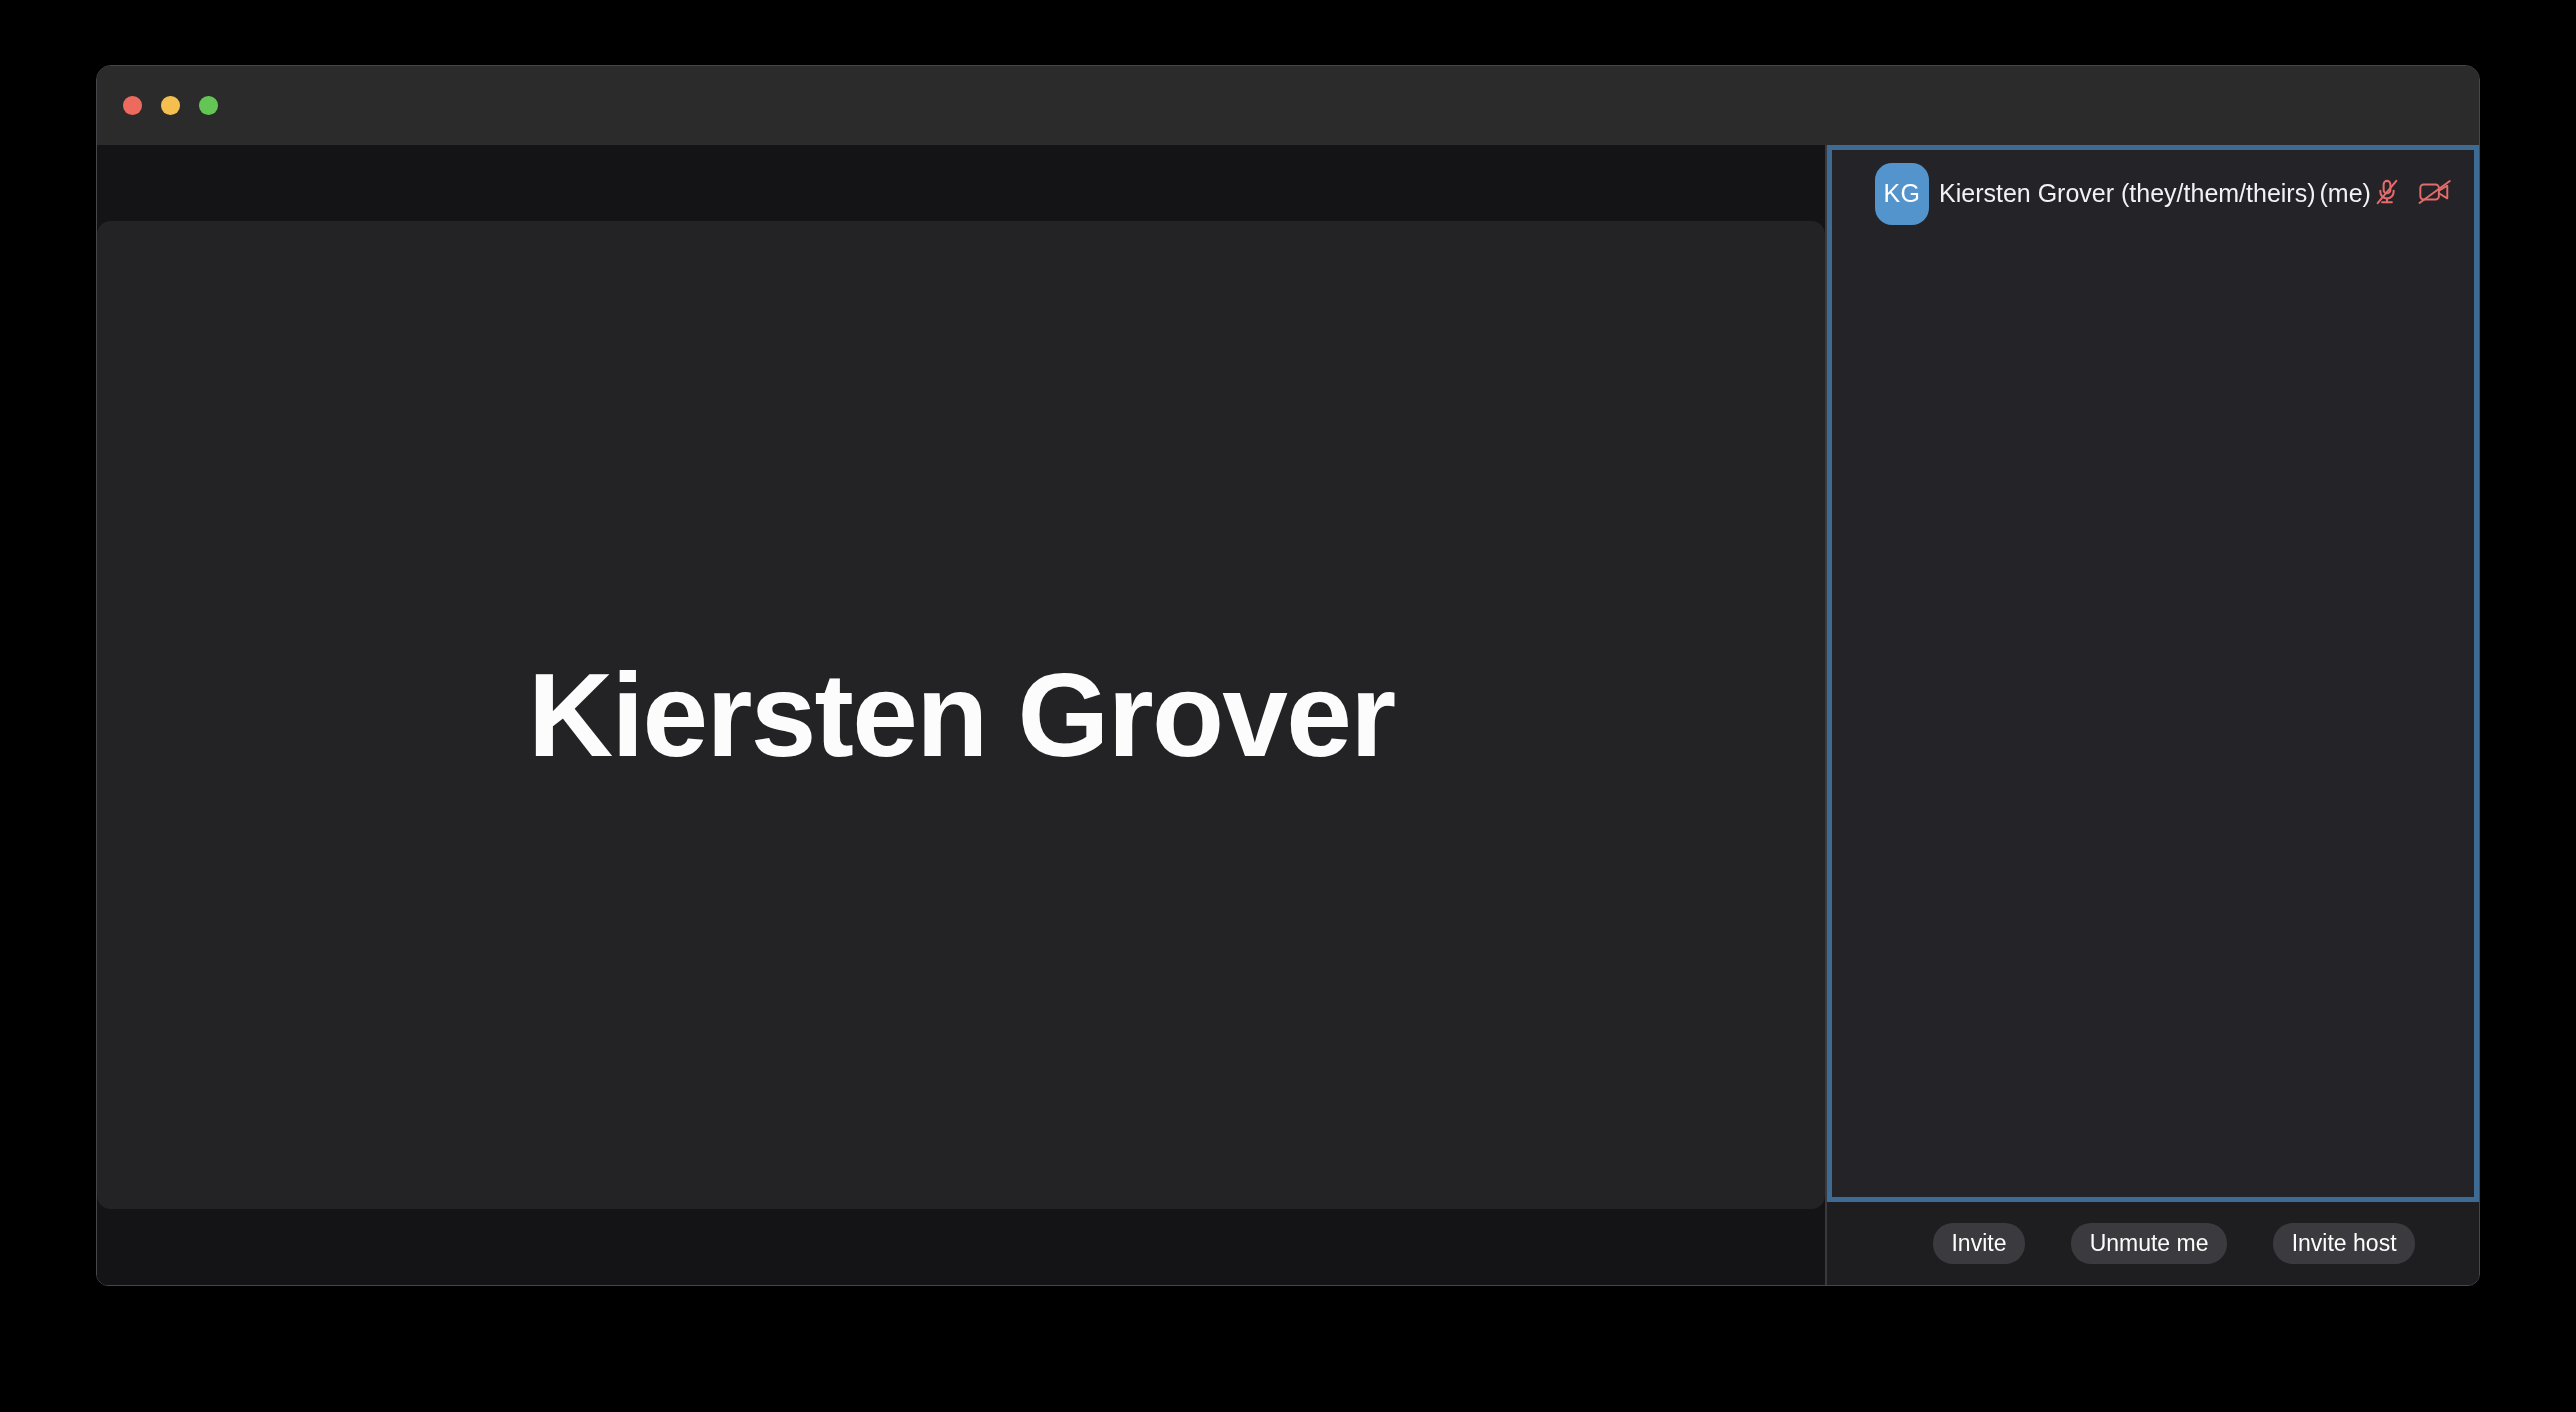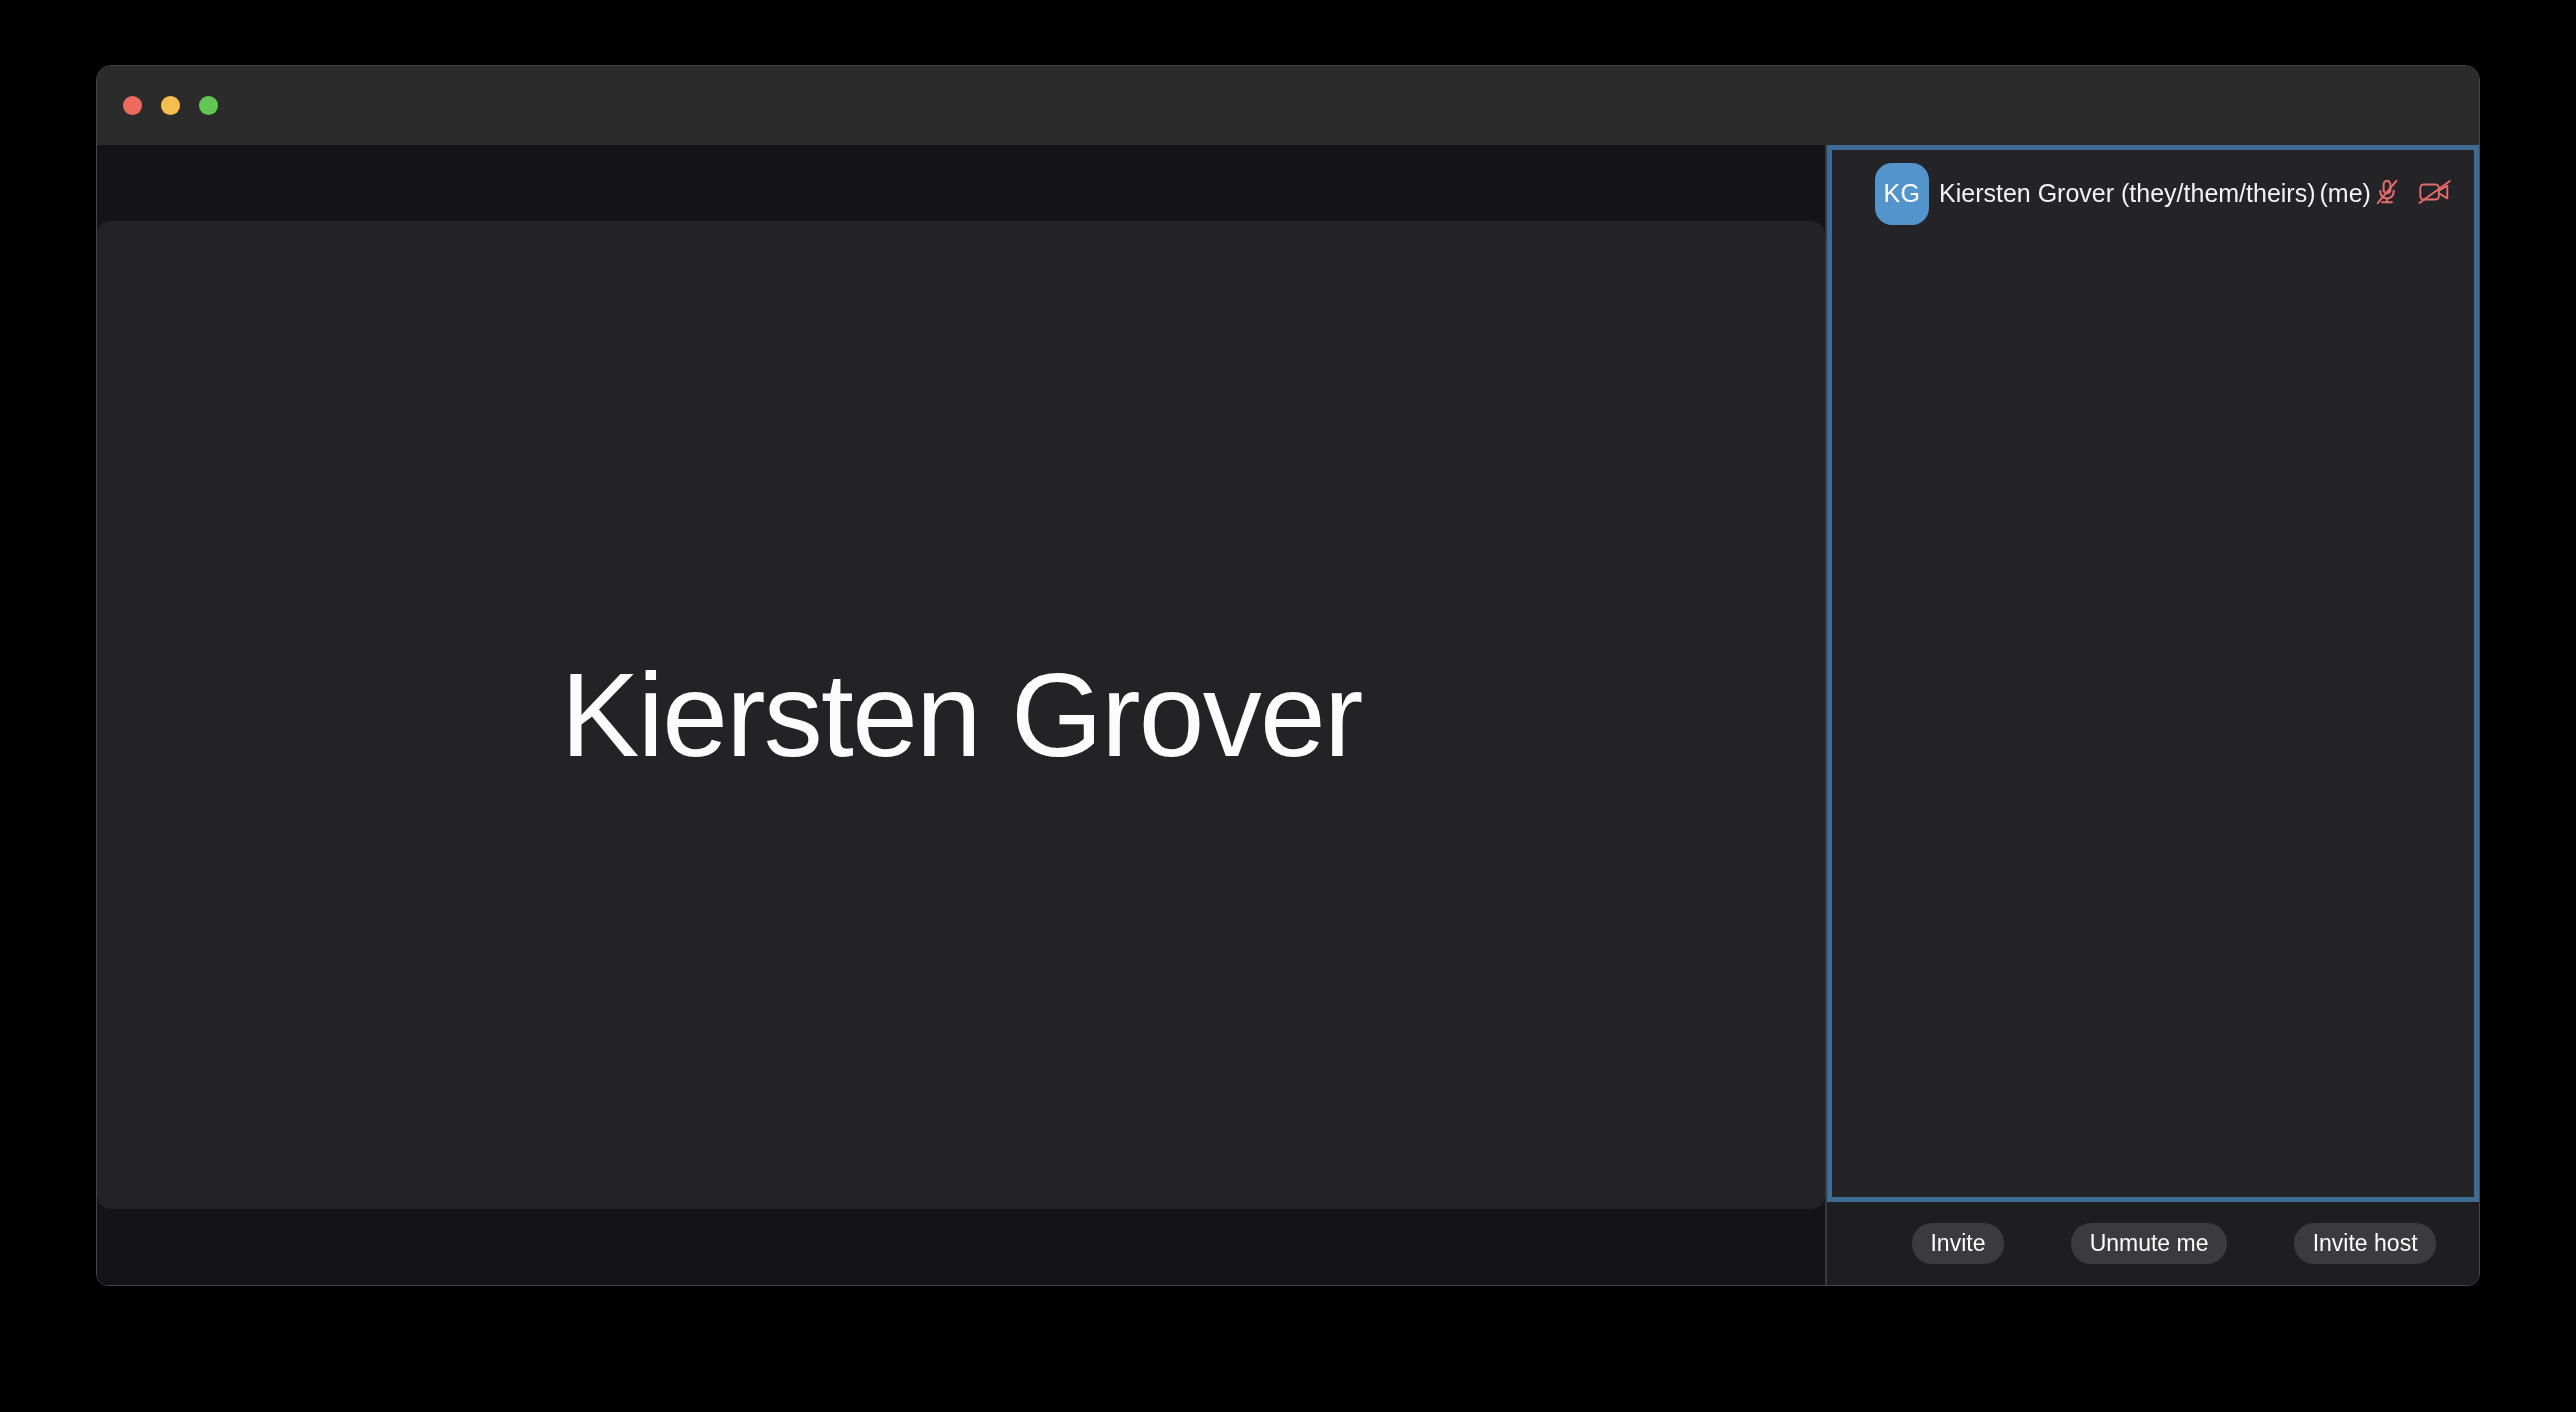--- a/index.html
+++ b/index.html
@@ -41,21 +41,21 @@
   .stage-strip { flex: 0 0 76px; background: #141416; }
   .video-tile {
     flex: 1;
     background: #232326;
     border-radius: 13.5px;
     display: flex; align-items: center; justify-content: center;
   }
   .big-name {
     color: #fcfcfc;
     font-size: 118px;
-    font-weight: 400;
+    font-weight: 700;
     letter-spacing: -1.7px;
     white-space: nowrap;
   }
 
   .v-divider { flex: 0 0 1.7px; background: #3a3a3e; }
 
   
   .panel-col { flex: 0 0 624px; display: flex; flex-direction: column; background: #1e1e21; min-height: 0; }
 
   .panel-header {
@@ -96,21 +96,21 @@
   .panel-spacer { flex: 1; }
 
   .notification {
     display: flex; align-items: center;
     padding: 0 20px 25px 68px; gap: 20px;
   }
   .notif-text { flex: 1; color: #ebebed; font-size: 22px; line-height: 28px; }
 
   .panel-footer {
     flex: 0 0 83px;
-    display: flex; align-items: center; justify-content: center; gap: 67px; margin-left: 42px;
+    display: flex; align-items: center; justify-content: center; gap: 46px; margin-left: 42px;
   }
   .footer-btn {
     height: 41px; padding: 0 18.6px;
     border: none; border-radius: 20px;
     background: #3b3b3f;
     color: #fdfdfd; font-size: 23px;
     font-family: inherit;
     white-space: nowrap;
   }
 </style>

